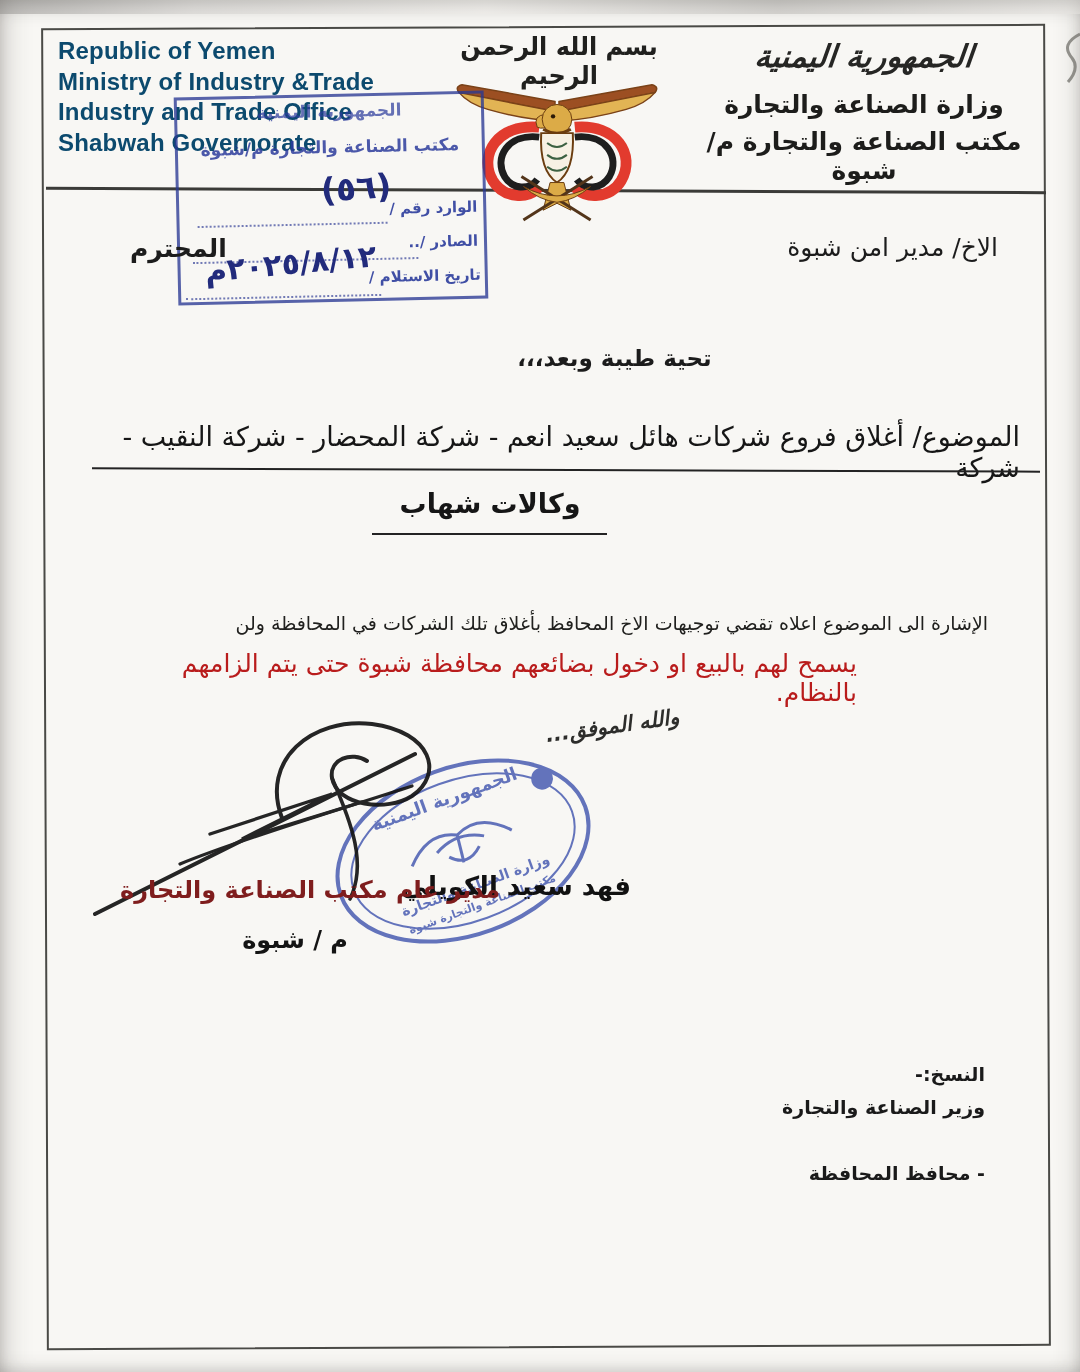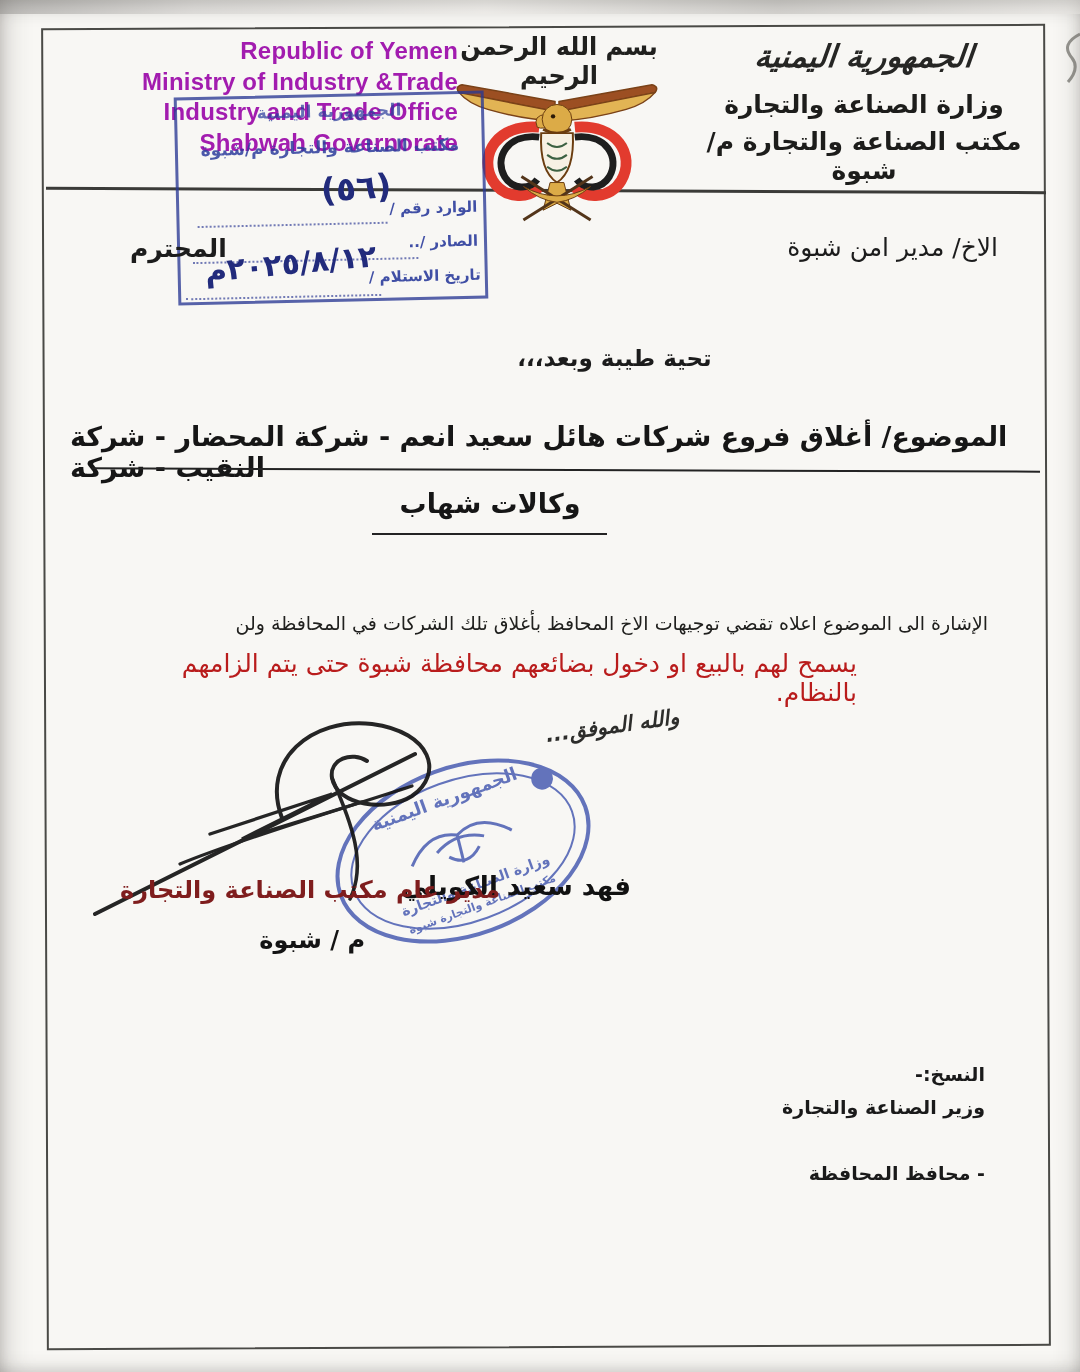--- a/index.html
+++ b/index.html
@@ -16,23 +16,23 @@
   .frame{
     left:44px;top:26px;width:1000px;height:1318px;
     border:2px solid #4a4a46;transform:rotate(-.25deg);
     pointer-events:none;
   }
   .separator{
     left:46px;top:189px;width:1000px;height:0;
     border-top:3px solid #3b3b38;transform:rotate(.25deg);
   }
   
-  .eng-header{left:58px;top:36px;width:400px;text-align:right;
+  .eng-header{left:58px;top:36px;width:400px;text-align:left;
     font-family:"Liberation Sans",sans-serif;font-weight:bold;
-    font-size:24px;line-height:1.28;color:#a21caf;letter-spacing:.2px;}
+    font-size:24px;line-height:1.28;color:#0c4a6e;letter-spacing:.2px;}
   
   .bismillah{left:428px;top:33px;width:262px;text-align:center;direction:rtl;
     font-weight:bold;font-size:24px;color:#20201e;transform:scaleY(1.05);}
   .emblem{left:448px;top:60px;}
   
   .ar-header{right:40px;top:38px;width:352px;direction:rtl;text-align:center;}
   .ar-country{font-size:31px;font-weight:bold;font-style:italic;color:#262624;
     transform:skewX(-6deg);}
   .ar-ministry{font-size:25px;font-weight:bold;margin-top:16px;color:#1d1d1b;}
   .ar-office{font-size:25px;font-weight:bold;margin-top:8px;color:#1d1d1b;text-align:center;}
@@ -47,38 +47,38 @@
   .rstamp .lbl{position:absolute;font-size:15px;font-weight:bold;opacity:.9;}
   .rstamp .dots{position:absolute;border-bottom:2px dotted rgba(41,56,148,.65);height:0;}
   .hand{color:#222b7c;font-weight:bold;}
   .bidiltr{direction:ltr;unicode-bidi:bidi-override;}
   
   .to-line{right:82px;top:233px;font-size:25px;font-weight:normal;direction:rtl;}
   .honorific{left:130px;top:234px;font-size:25px;font-weight:bold;direction:rtl;z-index:6;}
   .greeting{left:507px;top:345px;width:215px;text-align:center;direction:rtl;
     font-size:23px;font-weight:bold;}
   
-  .subject1{left:70px;top:421px;width:950px;text-align:left;direction:rtl;
-    font-size:27px;font-weight:bold;color:#161616;}
+  .subject1{left:70px;top:421px;width:950px;text-align:right;direction:rtl;
+    font-size:27px;font-weight:normal;color:#161616;}
   .subject2{left:360px;top:488px;width:260px;text-align:center;direction:rtl;
     font-size:27px;font-weight:bold;color:#161616;}
   .uline{border-top:2.5px solid #232323;height:0;}
   
   .body1{left:100px;top:612px;width:888px;direction:rtl;text-align:right;
     font-size:19px;color:#20201e;}
   .body2{left:135px;top:649px;width:722px;direction:rtl;text-align:right;
     font-size:25px;color:#b91c1c;}
   
   .tawfiq{left:545px;top:714px;font-size:21px;font-weight:bold;font-style:italic;
     direction:rtl;transform:rotate(-8deg);color:#2d2d2b;}
   .sig-name{left:388px;top:871px;width:256px;text-align:center;direction:rtl;
     font-size:26px;font-weight:bold;color:#111;z-index:7;}
   .sig-title{left:112px;top:876px;width:396px;text-align:center;direction:rtl;
     font-size:24px;font-weight:bold;color:#7f1d1d;z-index:7;}
-  .sig-office{left:225px;top:926px;width:140px;text-align:right;direction:rtl;
+  .sig-office{left:225px;top:926px;width:140px;text-align:center;direction:rtl;
     font-size:24px;font-weight:bold;color:#141414;z-index:7;}
   .signature-svg{left:80px;top:712px;z-index:6;}
   .seal-svg{left:310px;top:736px;z-index:5;}
   
   .copies{right:95px;top:1060px;direction:rtl;text-align:right;
     font-size:19px;font-weight:bold;line-height:1.5;color:#1a1a1a;}
   .copies .itm{margin-top:4px;}
   .scan-top{left:0;top:0;width:1080px;height:14px;opacity:.5;
     background:linear-gradient(to right,#8f8d8a 0%,#cfcdca 18%,#efede9 45%,#b8b6b2 72%,#e8e6e2 100%);}
   .artifact{right:-4px;top:30px;}

